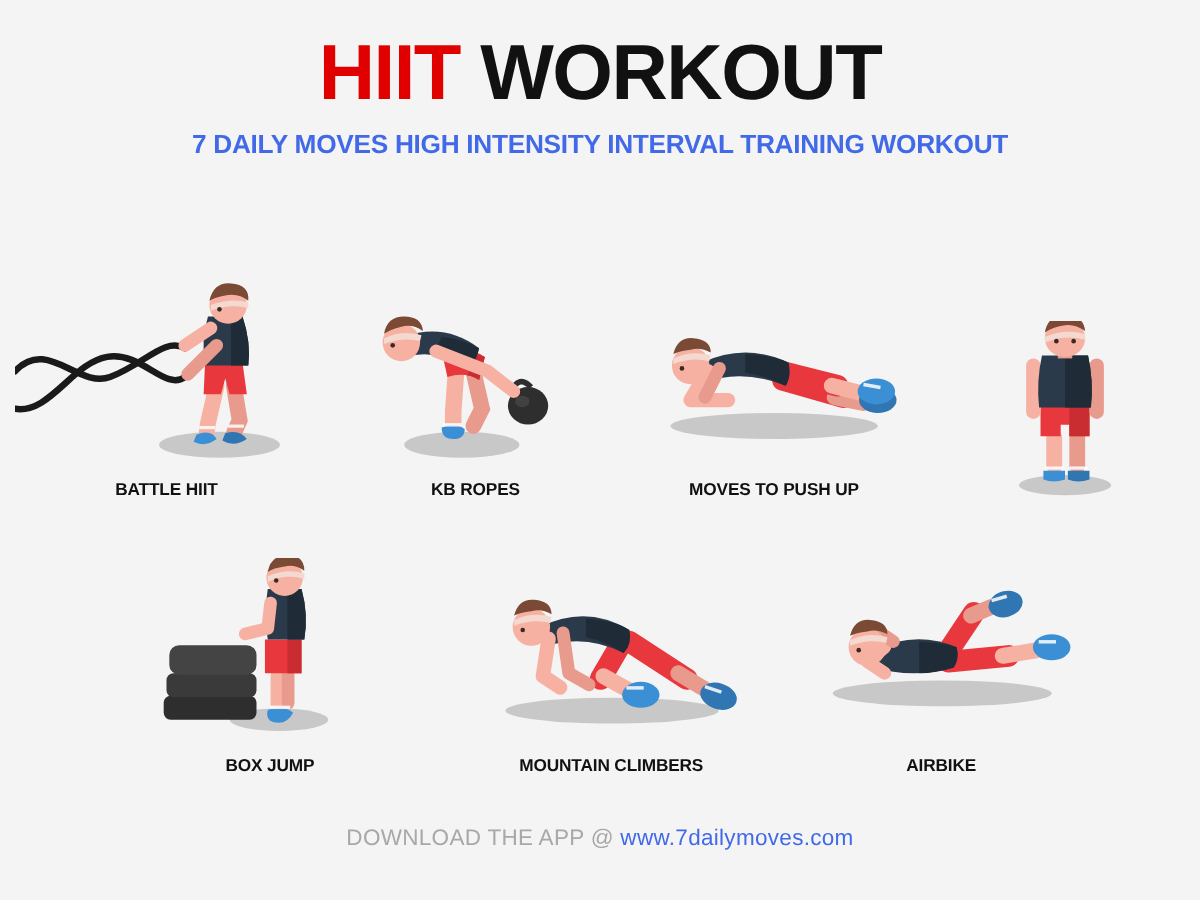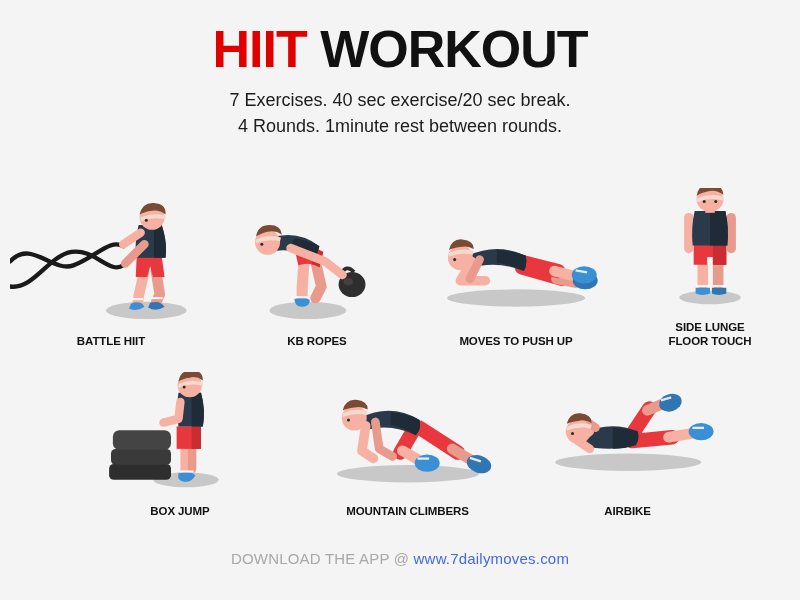--- a/index.html
+++ b/index.html
@@ -109,25 +109,22 @@
   }
   .footer .url { color: #4169e8; }
 </style>
 </head>
 <body>
 
 <div class="poster">
 
   <h1 class="title"><span class="accent">HIIT</span><span> WORKOUT</span></h1>
 
-
-  <p class="desc">
-    <span>7 Exercises. 40 sec exercise/20 sec break.</span><br>
-    <span>4 Rounds. 1minute rest between rounds.</span>
-  </p>
+  <p class="subtitle">7 DAILY MOVES HIGH INTENSITY INTERVAL TRAINING WORKOUT</p>
+
 
   <div class="row row-1">
 
     <div class="cell c-ropes">
       <svg class="art" viewBox="0 0 210 125">
         <ellipse cx="142" cy="113" rx="42" ry="9" fill="#c8c8c8"></ellipse>
 
         <path d="M0 62 C22 38 44 74 66 66 C90 57 104 38 118 46" stroke="#1a1a1a" stroke-width="4.5" fill="none" stroke-linecap="round"></path>
         <path d="M0 88 C24 92 40 56 64 52 C88 48 104 76 118 66" stroke="#1a1a1a" stroke-width="4.5" fill="none" stroke-linecap="round"></path>
 
@@ -236,22 +233,20 @@
         <path d="M75 24 h16 q4 18 2 36 h-18 z" fill="#1f2b37"></path>
 
         <rect x="70" y="18" width="10" height="8" fill="#e89a8c"></rect>
 
         <ellipse cx="75" cy="12" rx="14" ry="13" fill="#f7b1a2"></ellipse>
         <path d="M61 8 q2 -12 14 -12 q13 0 14 11 q-7 -5 -14 -4 q-8 1 -14 5 z" fill="#7b4a34"></path>
         <path d="M61 11 q14 -6 28 -2 l0 4 q-14 -4 -28 2 z" fill="#f3d9cf"></path>
         <circle cx="69" cy="14" r="1.6" fill="#3a2a22"></circle>
         <circle cx="81" cy="14" r="1.6" fill="#3a2a22"></circle>
       </svg>
-      <div class="caption">SIDE LUNGE
-FLOOR TOUCH</div>
     </div>
   </div>
 
   <div class="row row-2">
 
     <div class="cell c-box">
       <svg class="art" viewBox="0 0 180 128">
         <ellipse cx="96" cy="115" rx="35" ry="8" fill="#c8c8c8"></ellipse>
 
         <rect x="14" y="98" width="66" height="17" rx="5" fill="#2e2e2e"></rect>

